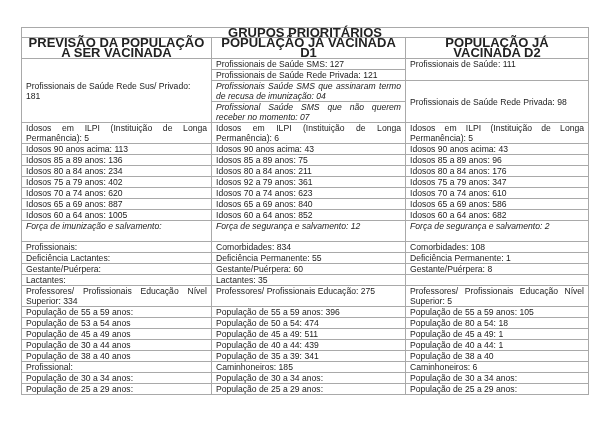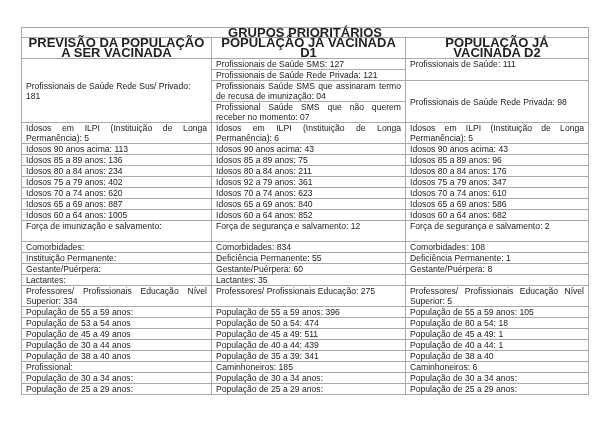--- a/index.html
+++ b/index.html
@@ -8,21 +8,21 @@
   table { position: absolute; left: 21px; top: 27px; width: 567px;
           border-collapse: collapse; table-layout: fixed; font-size: 8.6px; line-height: 10px; }
   col.c1 { width: 190px; } col.c2 { width: 194px; } col.c3 { width: 183px; }
   td, th { border: 1px solid #a9a9a9; padding: 0 4px; vertical-align: top; text-align: left; }
   th { font-weight: bold; text-align: center; font-size: 13px; }
   .title th { height: 9px; line-height: 9px; }
   .hdr th { height: 20px; vertical-align: top; }
   td { height: 10px; }
   td.j { text-align: justify; text-align-last: left; }
   td.mid { vertical-align: middle; }
-  .tall { height: 20px; }
+  .tall { height: 20px; font-style: italic; }
 </style>
 </head>
 <body>
 
 <table>
   <colgroup>
       <col class="c1">
       <col class="c2">
       <col class="c3">
     </colgroup>
@@ -91,26 +91,26 @@
         <td class="j">Idosos 60 a 64 anos: 1005</td>
         <td class="j">Idosos 60 a 64 anos: 852</td>
         <td class="j">Idosos 60 a 64 anos: 682</td>
       </tr>
       <tr>
         <td class="j tall">Força de imunização e salvamento:</td>
         <td class="j tall">Força de segurança e salvamento: 12</td>
         <td class="j tall">Força de segurança e salvamento: 2</td>
       </tr>
       <tr>
-        <td class="j">Comorbidades:</td>
+        <td class="j">Profissionais:</td>
         <td class="j">Comorbidades: 834</td>
         <td class="j">Comorbidades: 108</td>
       </tr>
       <tr>
-        <td class="j">Instituição Permanente:</td>
+        <td class="j">Deficiência Lactantes:</td>
         <td class="j">Deficiência Permanente: 55</td>
         <td class="j">Deficiência Permanente: 1</td>
       </tr>
       <tr>
         <td class="j">Gestante/Puérpera:</td>
         <td class="j">Gestante/Puérpera: 60</td>
         <td class="j">Gestante/Puérpera: 8</td>
       </tr>
       <tr>
         <td class="j">Lactantes:</td>

